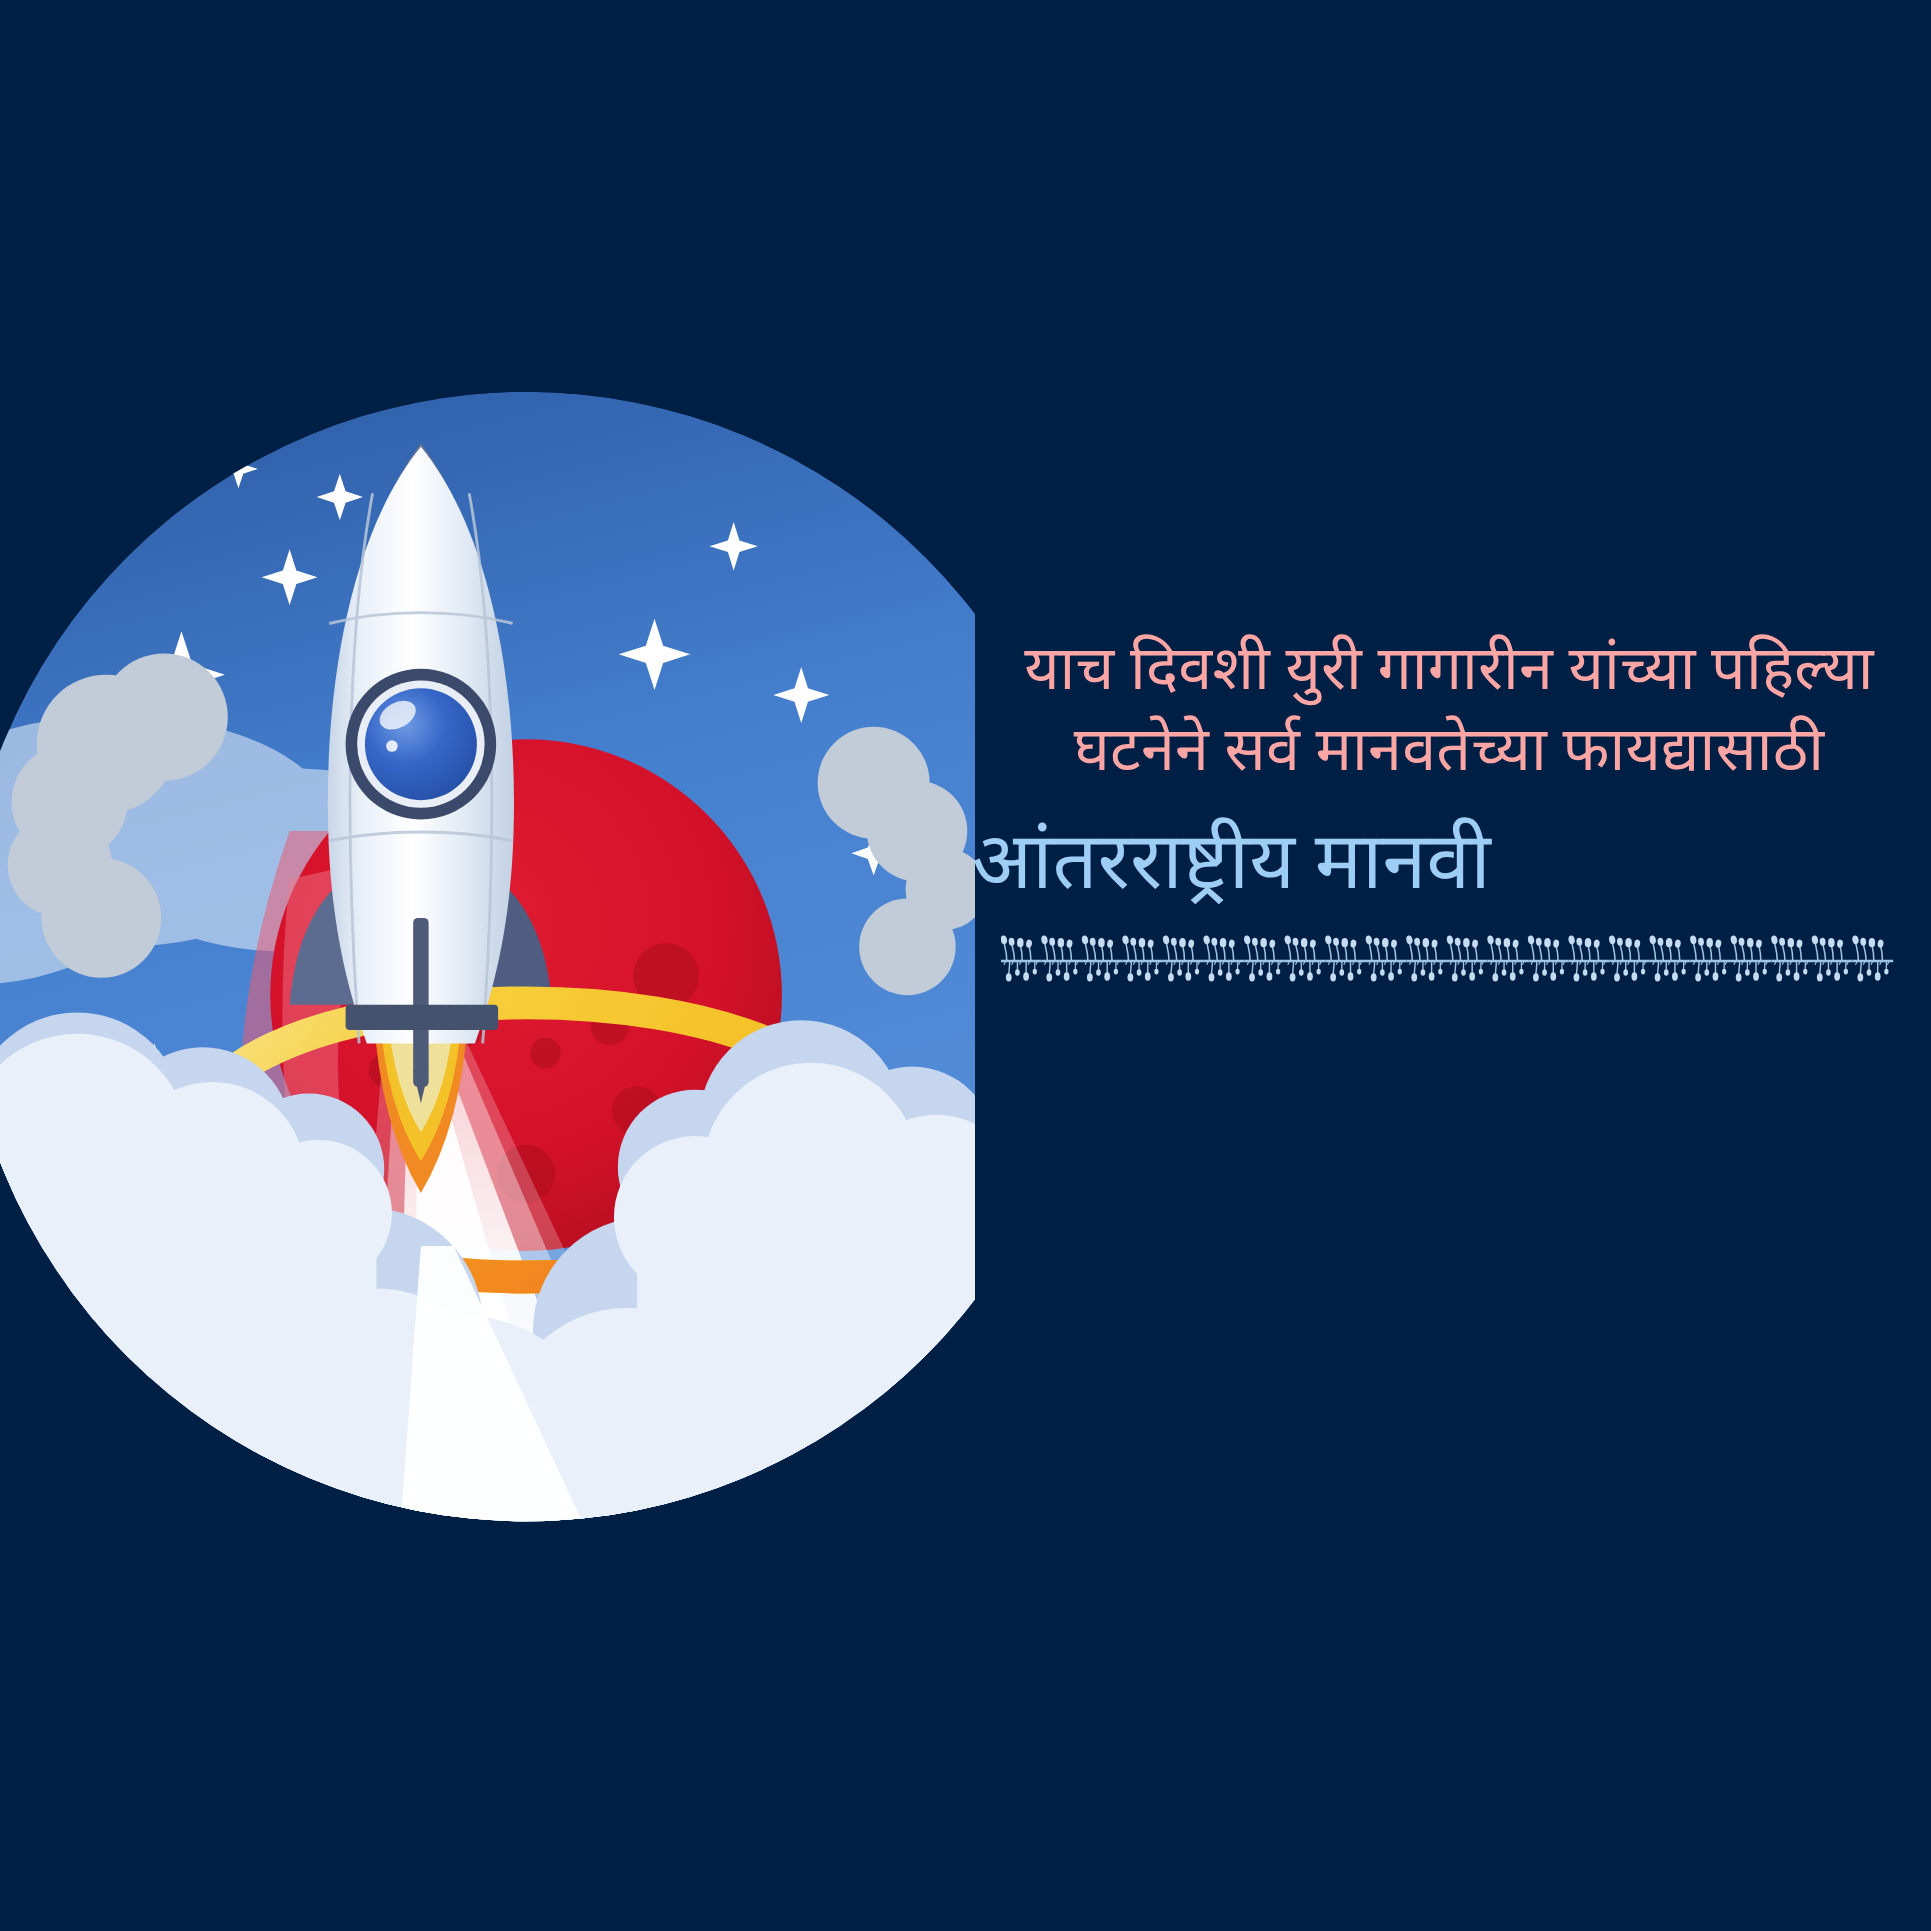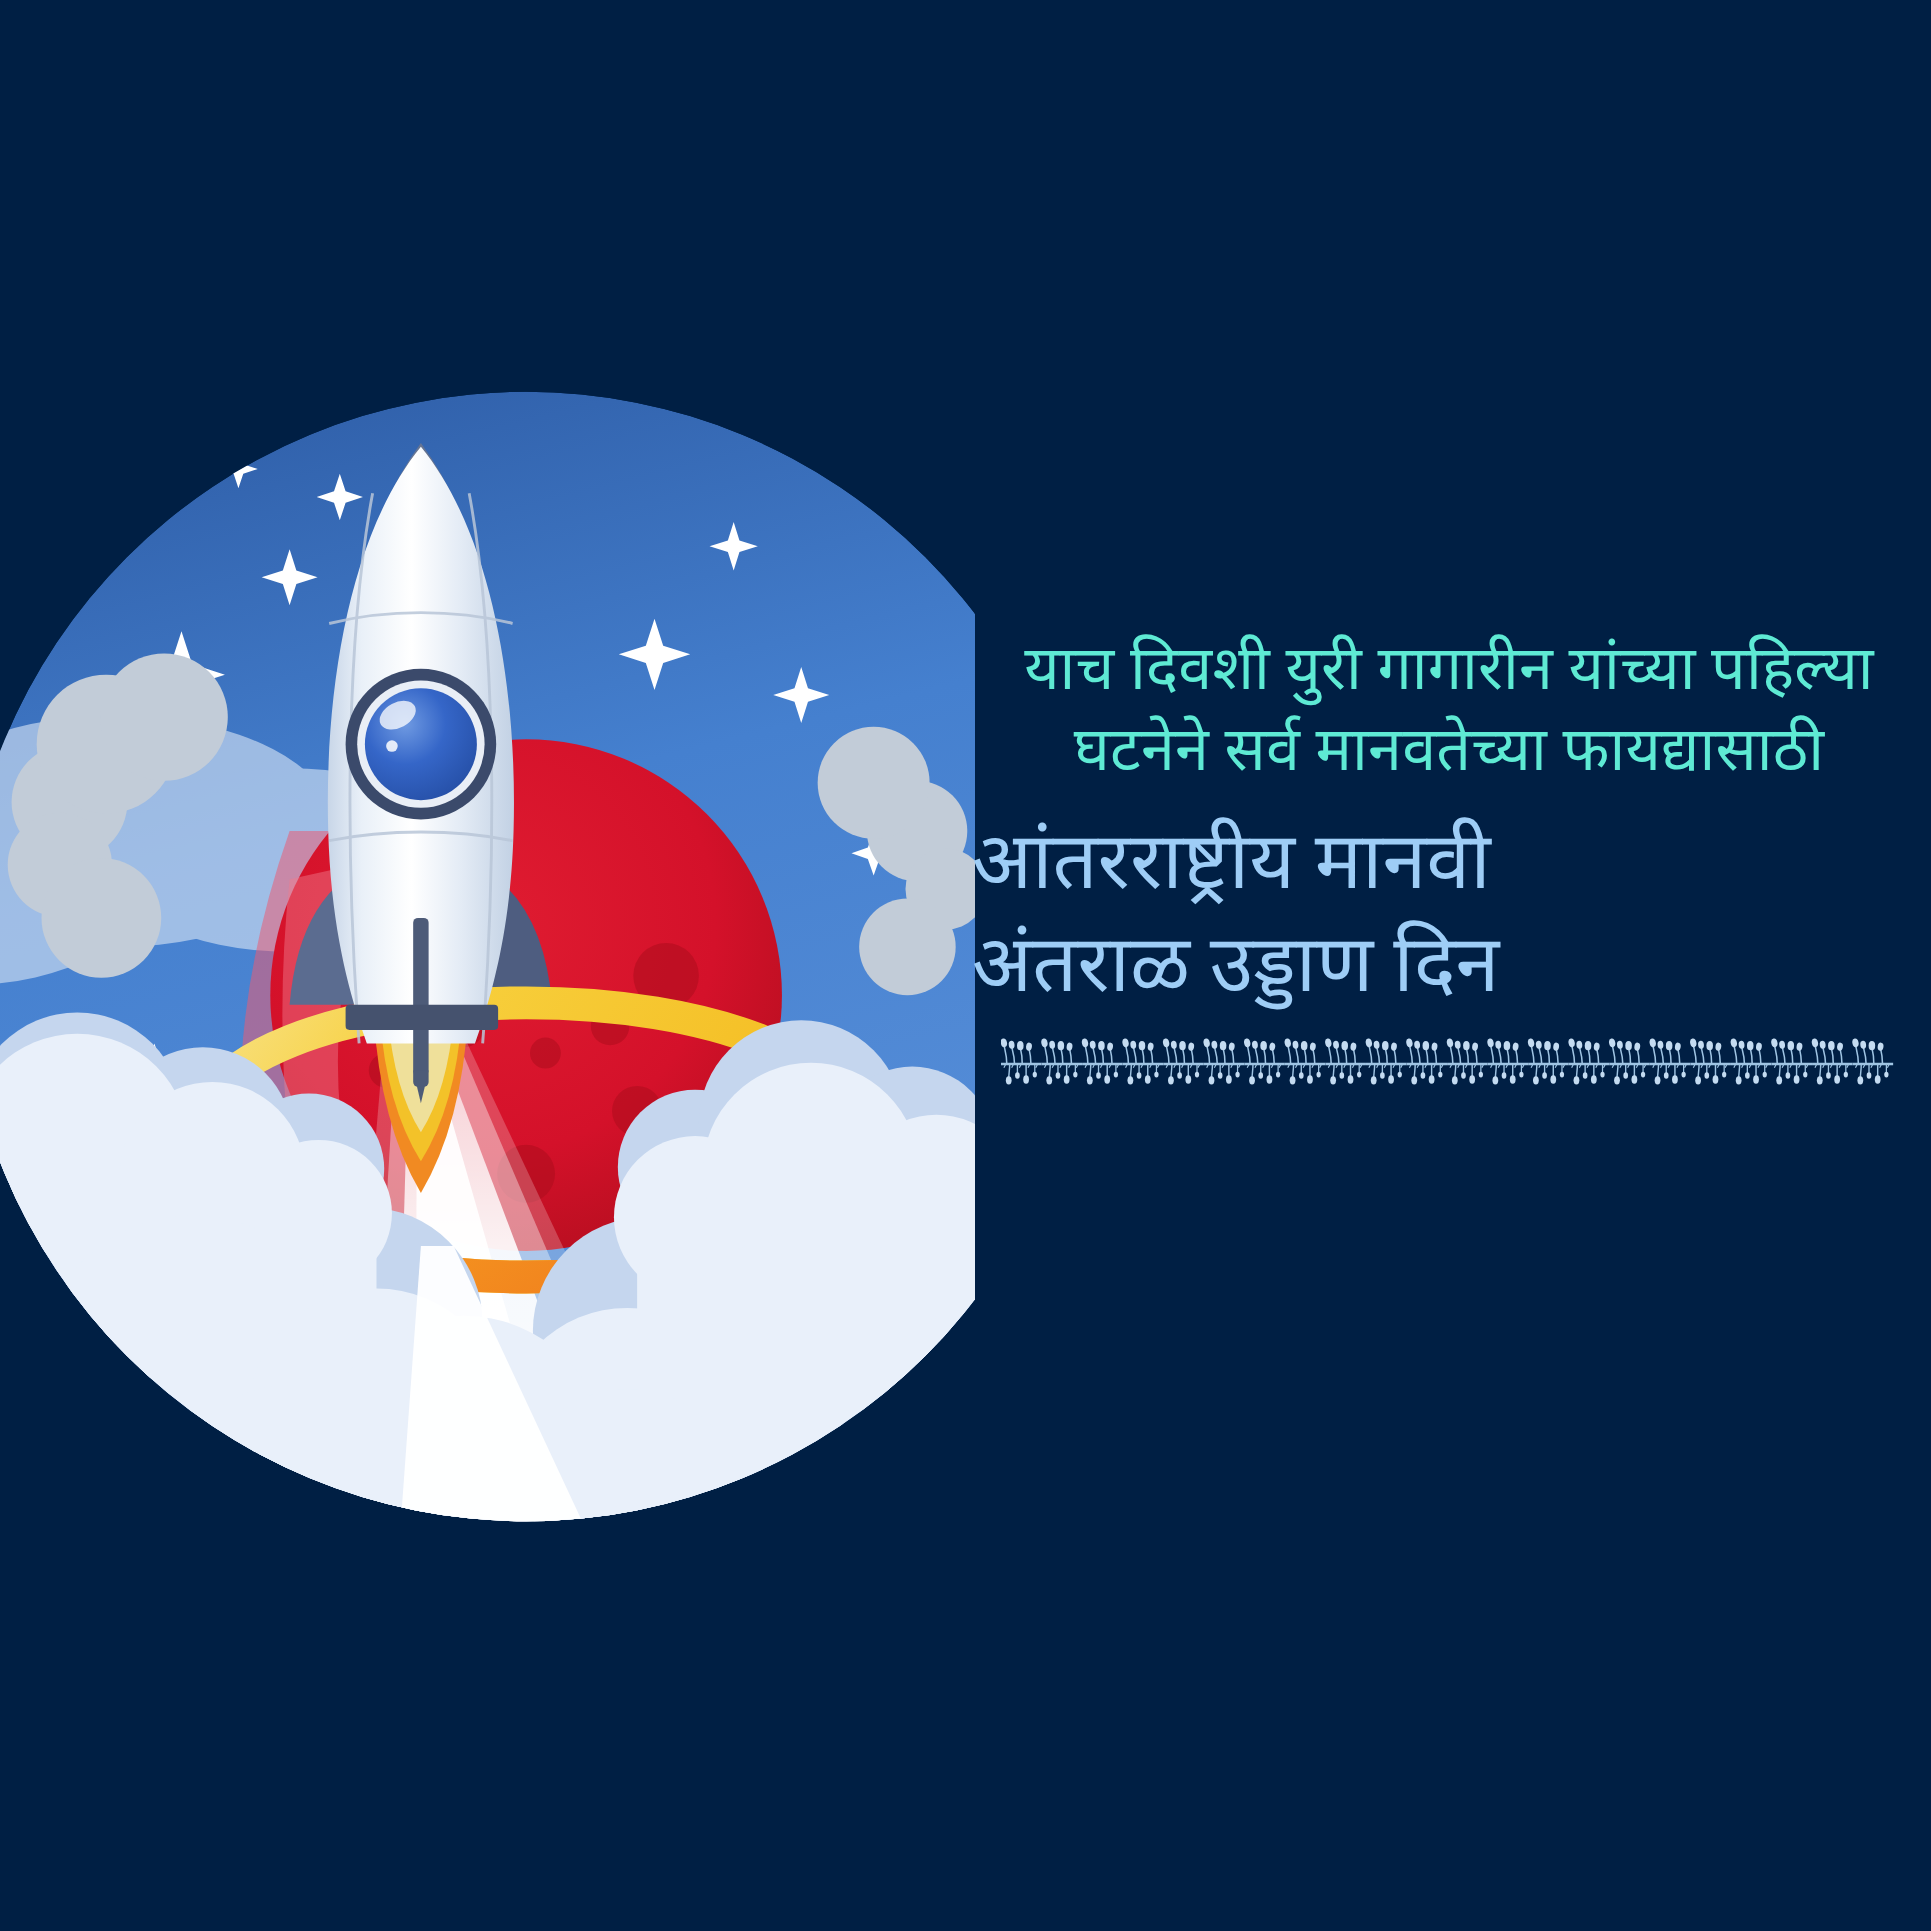--- a/index.html
+++ b/index.html
@@ -30,21 +30,21 @@
 
   
   #text-column {
     position: absolute;
     left: 966px;
     top: 628px;
     width: 966px;
   }
 
   #body-copy {
-    color: #5eead4;
+    color: #fca5a5;
     font-size: 61px;
     line-height: 1.33;
     text-align: center;
     letter-spacing: 0.2px;
     padding: 0 9.7px;
     font-family: "Liberation Serif", "DejaVu Serif", serif;
   }
 
   #headline {
     margin-top: 21px;
@@ -321,21 +321,20 @@
 
   <div id="text-column">
 
     <div id="body-copy">
       <div>याच दिवशी युरी गागारीन यांच्या पहिल्या</div>
       <div>घटनेने सर्व मानवतेच्या फायद्यासाठी</div>
     </div>
 
     <div id="headline">
       <div>आंतरराष्ट्रीय मानवी</div>
-      <div>अंतराळ उड्डाण दिन</div>
     </div>
 
     <div id="divider">
       <svg viewBox="0 0 928 54" xmlns="http://www.w3.org/2000/svg" preserveAspectRatio="none">
         <defs>
           <g id="vineUnit">
 
             <path d="M0 27 L42 27" stroke="#a8cdec" stroke-width="2.4" fill="none"></path>
 
             <path d="M6 27 C6 18, 4 12, 3 7" stroke="#a8cdec" stroke-width="1.6" fill="none"></path>

